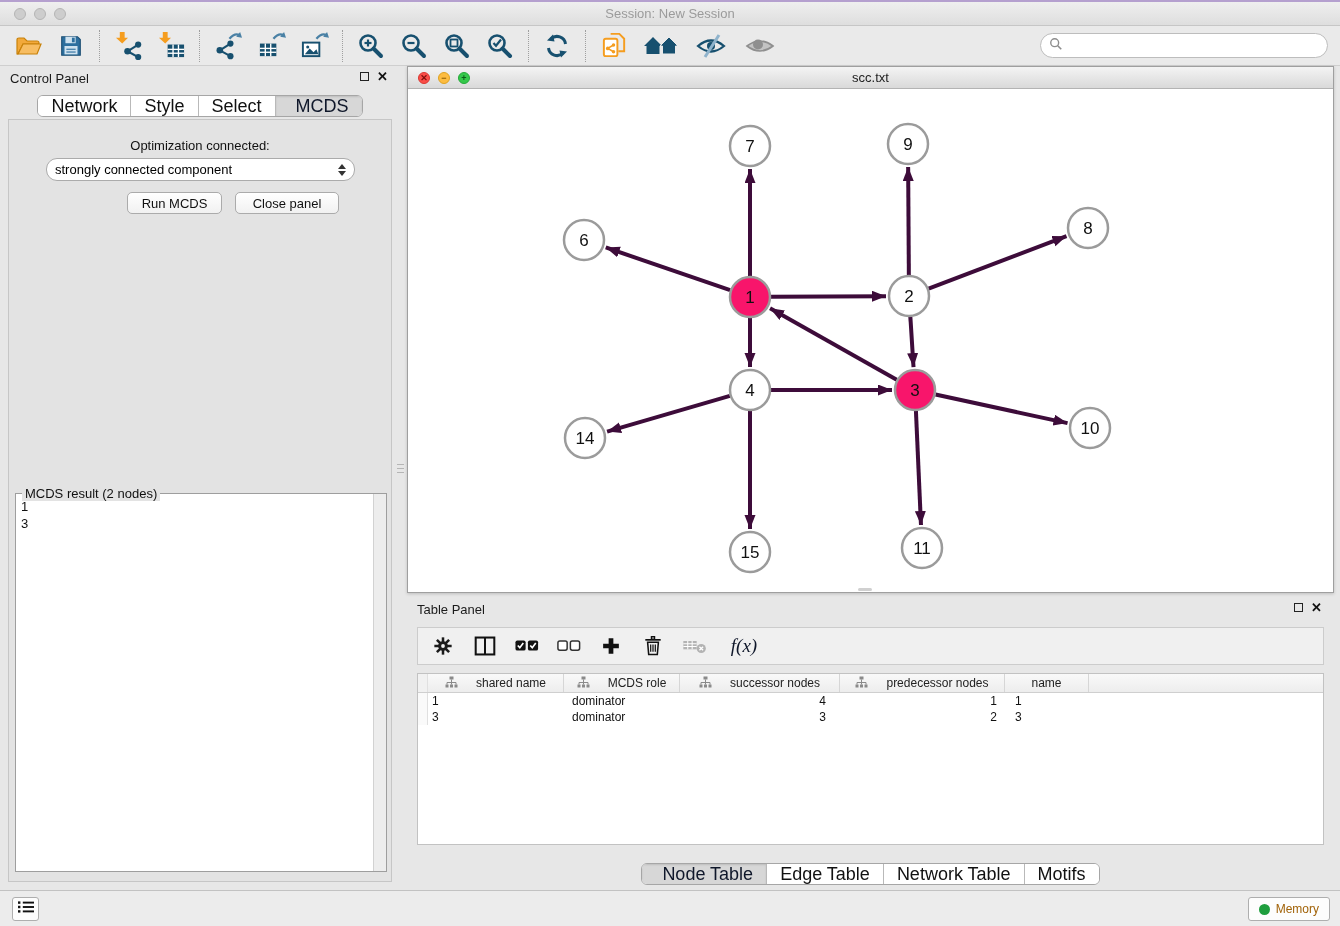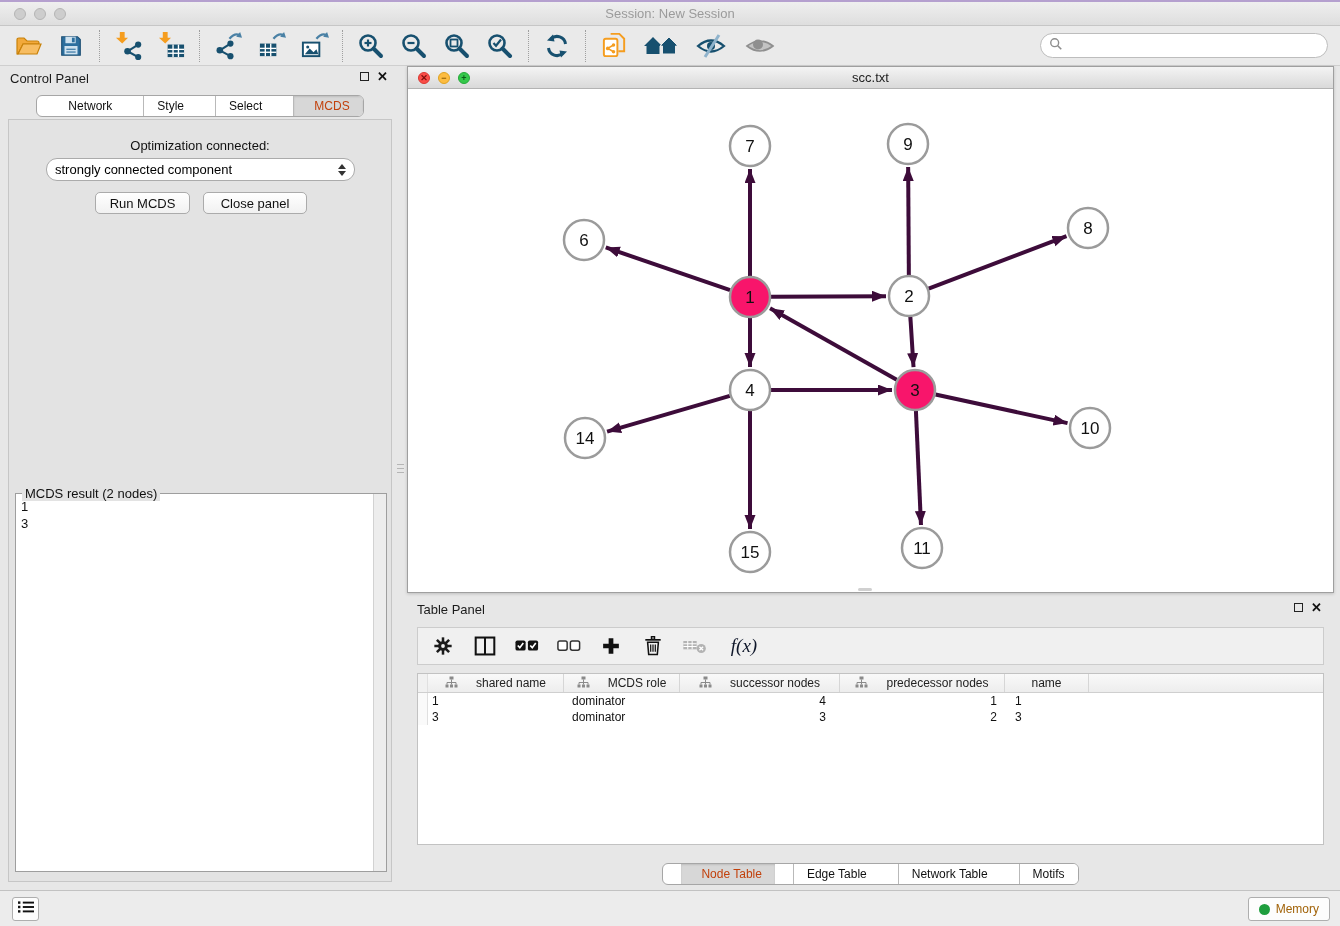--- a/index.html
+++ b/index.html
@@ -31,38 +31,38 @@
 
   
   .control-panel { position:absolute; left:0; top:66px; width:400px; height:824px; }
   .panel-head { position:absolute; left:0; top:0; width:100%; height:24px; }
   .panel-head .panel-title { position:absolute; left:10px; top:5px; font-size:13px; color:#1b1b1b; }
   .win-btns { position:absolute; right:12px; top:5px; display:flex; gap:8px; align-items:center; }
   .float-box { width:9px; height:9px; border:1.6px solid #222; background:transparent; }
   .close-x { font-size:13px; font-weight:bold; color:#111; line-height:11px; }
 
   .seg-tabs { display:flex; border:1px solid #a6a6a6; border-radius:6px; overflow:hidden; background:#fff; }
-  .seg-tab { padding:2px 13px; font-size:12px; color:#111; background:#fff; border-left:1px solid #b9b9b9; line-height:16px;margin-left:18px; }
+  .seg-tab { padding:2px 13px; font-size:18px; color:#111; background:#fff; border-left:1px solid #b9b9b9; line-height:16px; }
   .seg-tab:first-child { border-left:none; }
-  .seg-tab.selected { background:#d7d7d7; color:#c2410c; box-shadow:inset 0 1px 2px rgba(0,0,0,.12);padding-left:20px; }
+  .seg-tab.selected { background:#d7d7d7; color:#0f172a; box-shadow:inset 0 1px 2px rgba(0,0,0,.12);padding-left:20px; }
   .cp-tabs { position:absolute; left:0; top:29px; width:100%; display:flex; justify-content:center; }
 
   .cp-content { position:absolute; left:8px; top:53px; width:384px; bottom:8px;
     background:#e3e3e3; border:1px solid #c6c6c6; }
   .opt-label { position:absolute; left:0; top:18px; width:100%; text-align:center; font-size:13px; color:#111; }
   .opt-select { position:absolute; left:37px; top:38px; width:309px; height:23px; background:#fff;
     border:1px solid #ababab; border-radius:11px; display:flex; align-items:center; padding:0 8px; font-size:13px; }
   .opt-select .sel-text { flex:1; }
   .stepper { display:flex; flex-direction:column; gap:2px; align-items:center; }
   .stepper i { width:0; height:0; border-left:4px solid transparent; border-right:4px solid transparent; display:block; }
   .stepper .up { border-bottom:5px solid #333; }
   .stepper .dn { border-top:5px solid #333; }
   .btn { position:absolute; height:22px; background:linear-gradient(#ffffff,#f1f1f1);
     border:1px solid #ababab; border-radius:5px; font-size:13px; color:#111;
-    display:flex; align-items:center; justify-content:center; }
+    display:flex; align-items:center; justify-content:center;margin-left:32px; }
   .btn-run { left:86px; top:72px; width:95px; }
   .btn-close { left:194px; top:72px; width:104px; }
 
   .result-fieldset { position:absolute; left:6px; top:373px; width:372px; height:379px;
     border:1px solid #9e9e9e; background:#fff; }
   .result-legend { position:absolute; left:6px; top:-8px; background:#e3e3e3; padding:0 3px; font-size:13px; color:#111; }
   .result-body { position:absolute; left:0; top:0; right:13px; bottom:0; padding:4px 5px; overflow:hidden; }
   .result-line { font-size:13px; line-height:17px; color:#111; }
   .result-scroll { position:absolute; right:0; top:0; bottom:0; width:13px; background:#ededed; border-left:1px solid #d2d2d2; }
 

